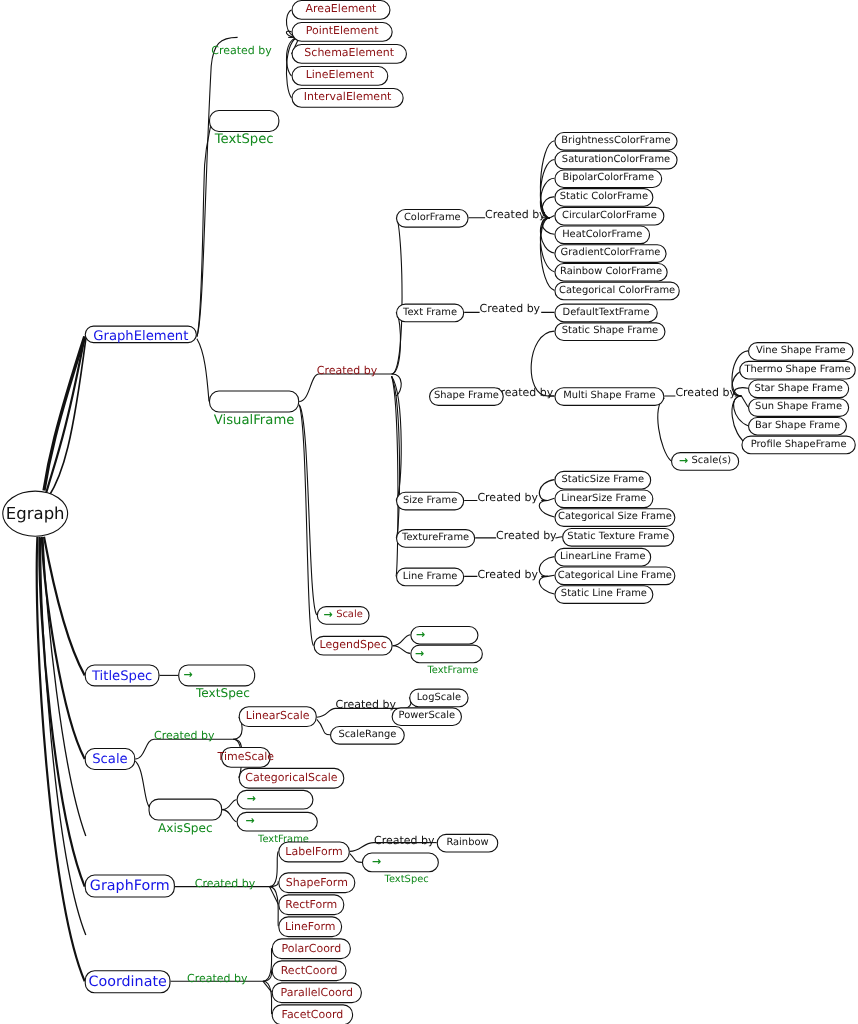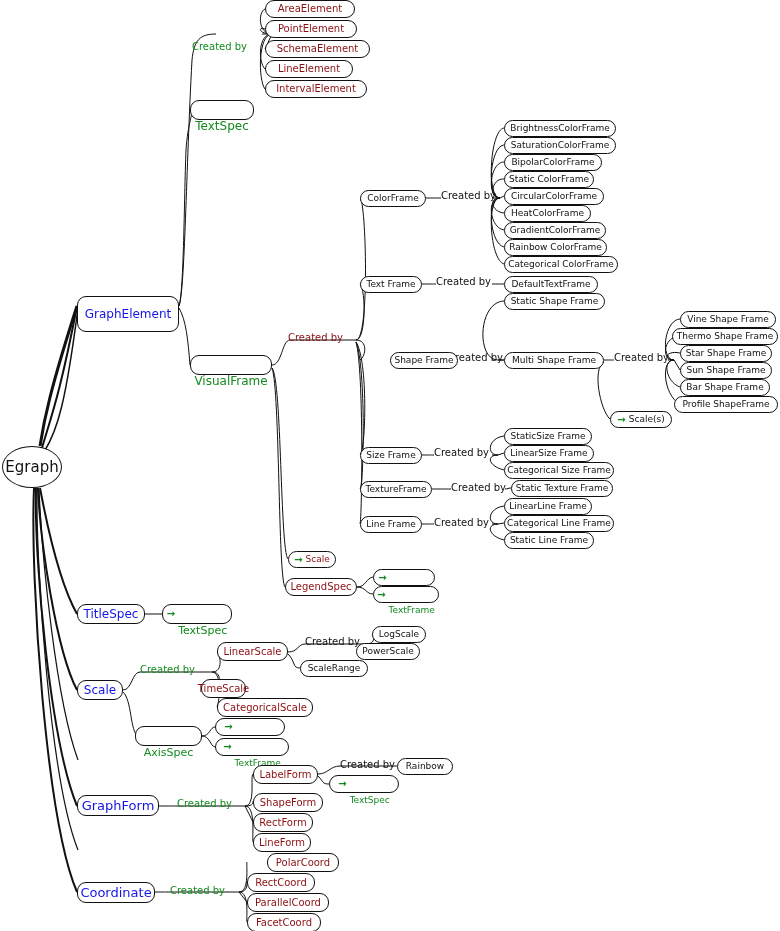--- a/index.html
+++ b/index.html
@@ -166,21 +166,21 @@
   <div class="lbl k" style="left:614px;top:353px;">Created by</div>
   <div class="lbl k" style="left:434px;top:448px;">Created by</div>
   <div class="lbl k" style="left:451px;top:483px;">Created by</div>
   <div class="lbl k" style="left:434px;top:518px;">Created by</div>
   <div class="lbl g" style="left:140px;top:665px;">Created by</div>
   <div class="lbl k" style="left:305px;top:637px;">Created by</div>
   <div class="lbl g" style="left:177px;top:799px;">Created by</div>
   <div class="lbl k" style="left:340px;top:760px;">Created by</div>
   <div class="lbl g" style="left:170px;top:886px;">Created by</div>
 
-  <div class="node" style="left:77px;top:296px;width:102px;height:36px;font-size:12px;">
+  <div class="node" style="left:77px;top:296px;width:102px;height:16px;font-size:12px;align-items:flex-end;">
     <span class="txt c-blue">GraphElement</span>
     </div>
 
   <div class="node" style="left:190px;top:100px;width:64px;height:20px;font-size:12px;">
     <span class="txt c-green">TextSpec</span>
     </div>
 
   <div class="node" style="left:265px;top:0px;width:90px;height:18px;">
     <span class="txt c-dred">AreaElement</span>
     </div>
@@ -380,21 +380,21 @@
   <div class="node" style="left:253px;top:813px;width:60px;height:19px;font-size:10px;">
     <span class="txt c-dred">RectForm</span>
     </div>
   <div class="node" style="left:253px;top:833px;width:58px;height:19px;font-size:10px;">
     <span class="txt c-dred">LineForm</span>
     </div>
 
   <div class="node" style="left:77px;top:882px;width:78px;height:21px;font-size:13px;">
     <span class="txt c-blue">Coordinate</span>
     </div>
-  <div class="node" style="left:247px;top:853px;width:72px;height:19px;font-size:10px;margin-left:20px;">
+  <div class="node" style="left:247px;top:853px;width:72px;height:19px;font-size:10px;">
     <span class="txt c-dred">PolarCoord</span>
     </div>
   <div class="node" style="left:247px;top:873px;width:68px;height:19px;font-size:10px;">
     <span class="txt c-dred">RectCoord</span>
     </div>
   <div class="node" style="left:247px;top:893px;width:82px;height:19px;font-size:10px;">
     <span class="txt c-dred">ParallelCoord</span>
     </div>
   <div class="node" style="left:247px;top:913px;width:74px;height:19px;font-size:10px;">
     <span class="txt c-dred">FacetCoord</span>

